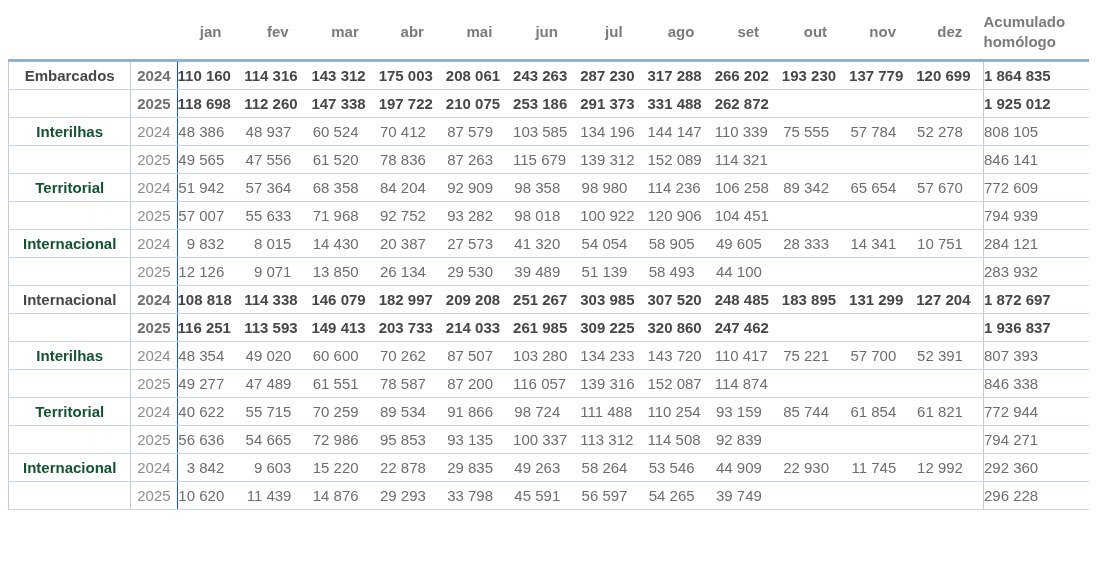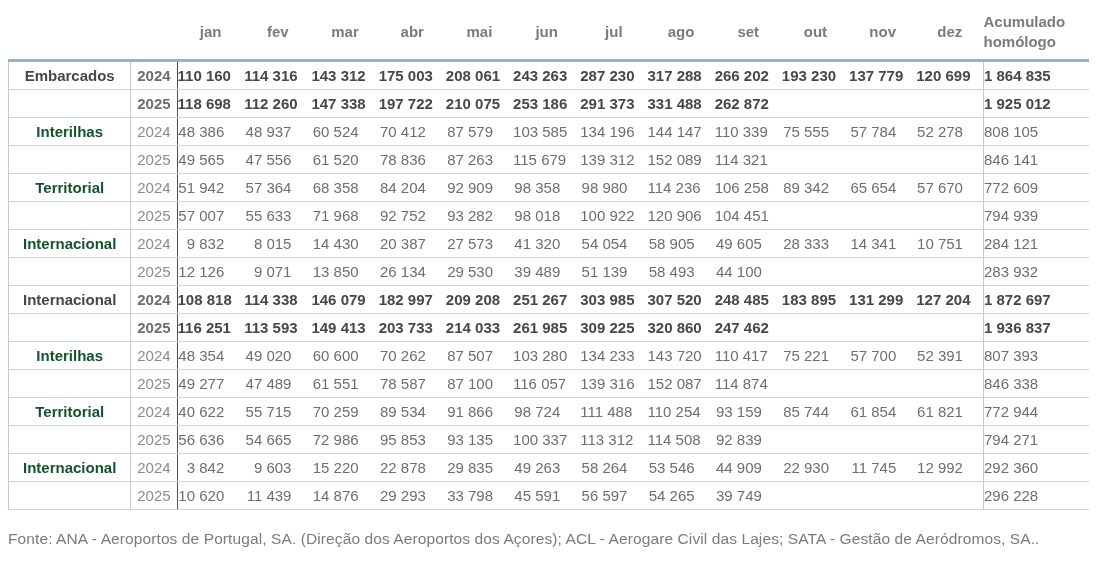--- a/index.html
+++ b/index.html
@@ -280,21 +280,21 @@
           <td class="val">52 391</td>
           <td class="total">807 393</td>
         </tr>
         <tr class="sub">
           <td class="label"></td>
           <td class="year">2025</td>
           <td class="val">49 277</td>
           <td class="val">47 489</td>
           <td class="val">61 551</td>
           <td class="val">78 587</td>
-          <td class="val">87 100</td>
+          <td class="val">87 200</td>
           <td class="val">116 057</td>
           <td class="val">139 316</td>
           <td class="val">152 087</td>
           <td class="val">114 874</td>
           <td class="val"></td>
           <td class="val"></td>
           <td class="val"></td>
           <td class="total">846 338</td>
         </tr>
         <tr class="sub">
@@ -361,14 +361,13 @@
           <td class="val">54 265</td>
           <td class="val">39 749</td>
           <td class="val"></td>
           <td class="val"></td>
           <td class="val"></td>
           <td class="total">296 228</td>
         </tr>
       </tbody>
   </table>
 
-  <div class="footer">Fonte: ANA - Aeroportos de Portugal, SA. (Direção dos Aeroportos dos Açores); ACL - Aerogare Civil das Lajes; SATA - Gestão de Aeródromos, SA..</div>
 </div>
 
 </body></html>

